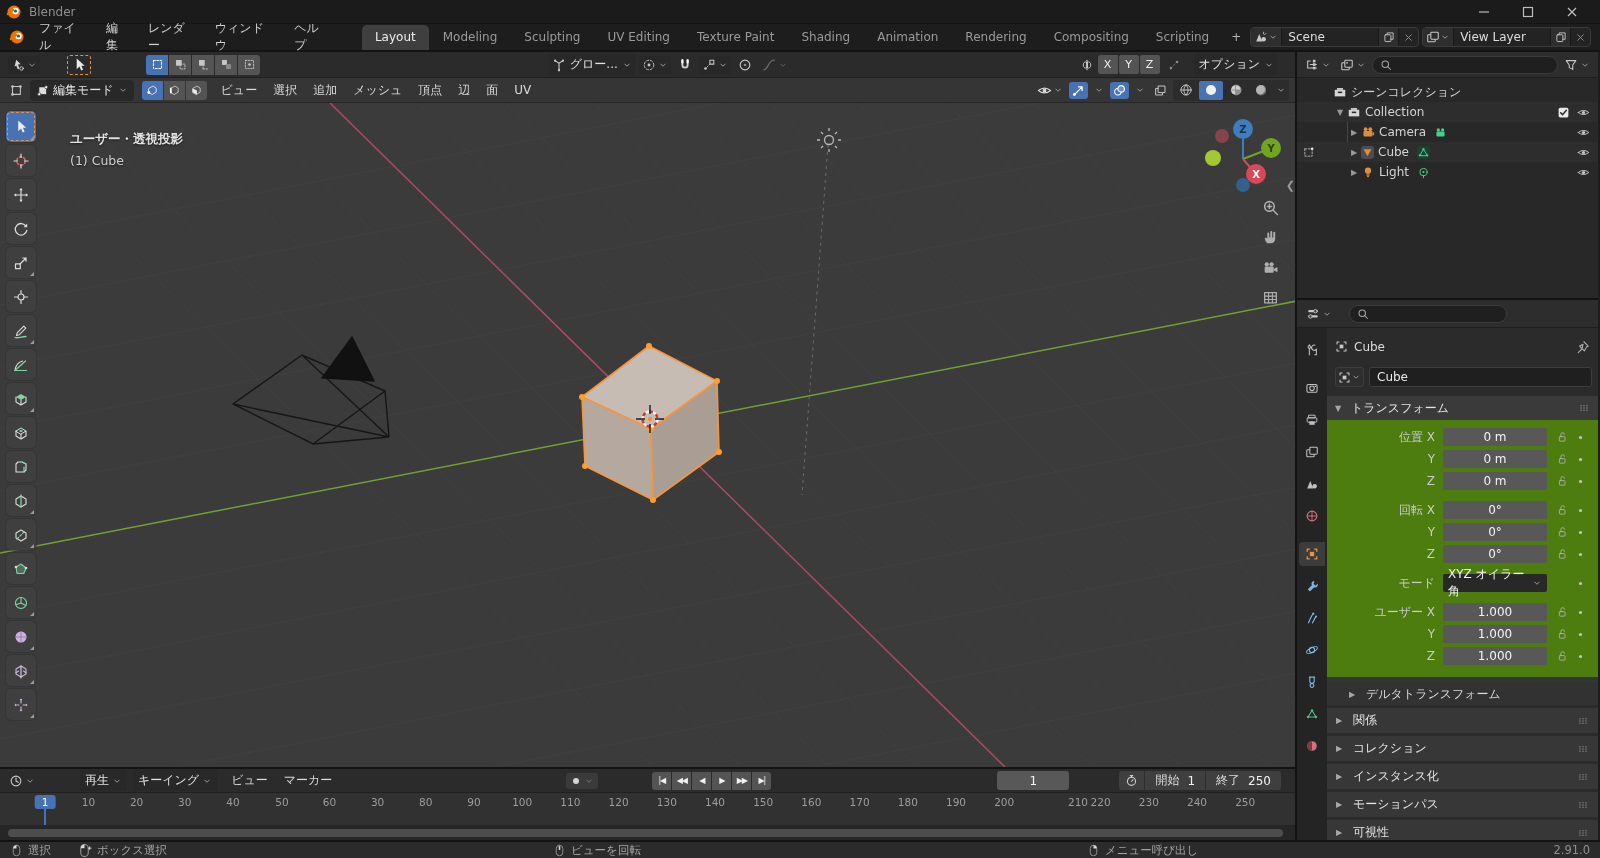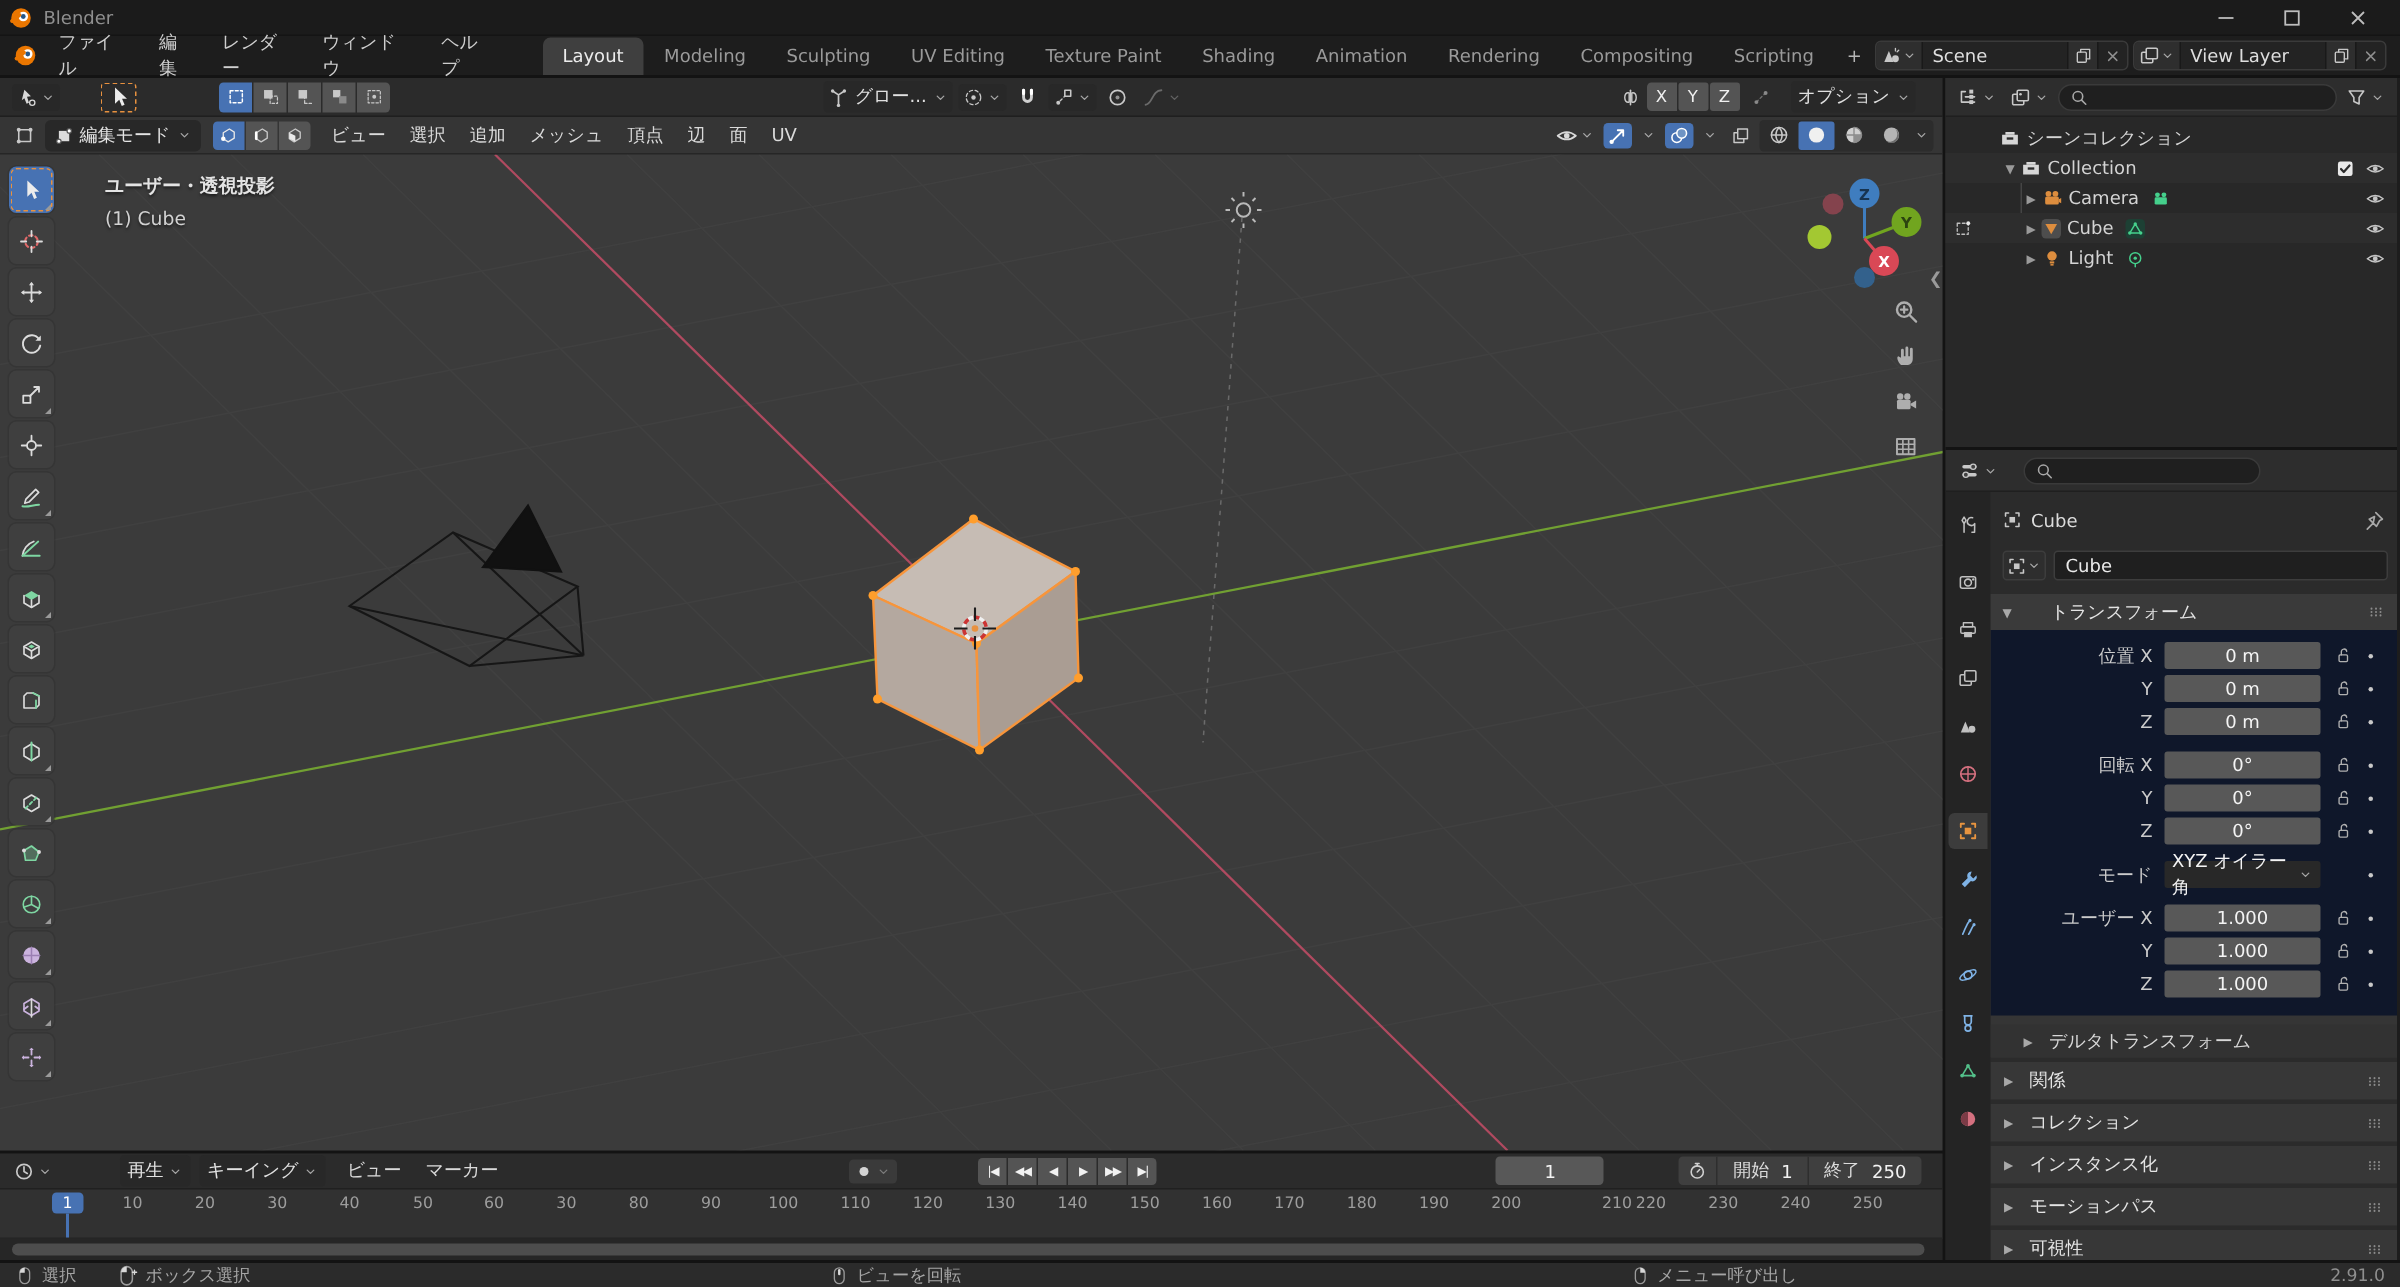--- a/index.html
+++ b/index.html
@@ -62,21 +62,21 @@
 .shading-group{display:flex;gap:1px;background:#2c2c2c;border-radius:3px;padding:1px;}
 .shade-btn{width:24px;height:19px;display:flex;align-items:center;justify-content:center;border-radius:2px;}
 .shade-btn.active{background:#4772b3;}
 
 .viewport{flex:1;position:relative;background:#3b3b3b;overflow:hidden;}
 .vp-scene{position:absolute;inset:0;}
 .vp-toolbar{position:absolute;left:6px;top:8px;display:flex;flex-direction:column;gap:3px;z-index:5;}
 .tool-btn{width:30px;height:31px;background:#3f3f3f;border-radius:5px;display:flex;align-items:center;justify-content:center;position:relative;box-shadow:0 0 0 1px #30303080;}
 .tool-btn.active{background:#4772b3;outline:1.5px dashed #e8913f;outline-offset:-2px;}
 .tool-btn.sub::after{content:"";position:absolute;right:2px;bottom:2px;border-left:4px solid transparent;border-bottom:4px solid #9a9a9a;}
-.vp-overlay-text{position:absolute;left:70px;top:13px;z-index:4;text-shadow:0 1px 2px rgba(0,0,0,.55);}
+.vp-overlay-text{position:absolute;left:70px;top:28px;z-index:4;text-shadow:0 1px 2px rgba(0,0,0,.55);}
 .vp-overlay-text .l1{color:#e3e3e3;font-weight:bold;font-size:12.5px;}
 .vp-overlay-text .l2{color:#d2d2d2;margin-top:5px;font-size:12.5px;}
 .nav-gizmo{position:absolute;right:12px;top:14px;z-index:5;}
 .nav-icons{position:absolute;right:16px;top:96px;z-index:5;display:flex;flex-direction:column;gap:13px;align-items:center;}
 .nav-icons .icon{opacity:.85;}
 .vp-collapse{position:absolute;right:0px;top:76px;color:#9a9a9a;font-size:11px;z-index:5;}
 
 .timeline{height:73px;display:flex;flex-direction:column;border-top:2px solid #131313;}
 .tl-header{height:25px;background:#2b2b2b;display:flex;align-items:center;padding:0 6px;border-bottom:1px solid #202020;gap:40px;}
 .tl-menus{display:flex;align-items:center;margin-left:2px;}
@@ -120,24 +120,24 @@
 .ptab.active{background:#3c3c3c;}
 .ptab.gap{margin-top:6px;}
 .pr-main{flex:1;background:#2b2b2b;overflow:hidden;padding-top:6px;}
 .crumb-row{height:25px;display:flex;align-items:center;padding:0 8px;gap:6px;}
 .crumb-label{color:#dcdcdc;}
 .name-row{height:24px;display:flex;align-items:center;padding:0 6px 0 8px;gap:5px;margin-top:6px;}
 .name-iconbtn{display:flex;align-items:center;background:#2e2e2e;border:1px solid #3d3d3d;border-radius:3px;height:20px;padding:0 2px;}
 .name-field{flex:1;height:20px;background:#1f1f1f;border:1px solid #3d3d3d;border-radius:3px;color:#eaeaea;display:flex;align-items:center;padding:0 7px;}
 .panel-block{background:#353535;margin-top:7px;}
 .panel-header{height:24px;display:flex;align-items:center;padding:0 8px;background:#3a3a3a;}
-.panel-title{color:#e4e4e4;margin-left:22px;white-space:nowrap;}
+.panel-title{color:#e4e4e4;margin-left:6px;white-space:nowrap;}
 .panel-exp{color:#a8a8a8;font-size:8px;width:10px;}
 .grip{margin-left:auto;opacity:.55;}
-.panel-body{padding:7px 6px 9px 0;background:#0f172a;}
+.panel-body{padding:7px 6px 9px 0;background:#4d7c0f;}
 .prow{height:20px;display:flex;align-items:center;margin-bottom:2px;}
 .prow.gap{margin-top:9px;}
 .plabel{width:116px;text-align:right;padding-right:8px;color:#cbcbcb;white-space:nowrap;}
 .pfield{width:104px;height:18px;background:#585858;border-radius:2px;color:#f4f4f4;display:flex;align-items:center;justify-content:center;}
 .pfield.dd{background:#282828;justify-content:space-between;padding:0 5px;}
 .prow .lockslot{width:20px;display:flex;justify-content:center;margin-left:5px;}
 .prow .dotslot{width:16px;display:flex;justify-content:center;}
 .subpanel-row{height:22px;display:flex;align-items:center;padding-left:22px;margin-top:6px;color:#d8d8d8;gap:7px;background:#323232;}
 .cpanel{height:25px;display:flex;align-items:center;padding:0 9px;background:#373737;margin-top:3px;}
 .cpanel .panel-title{margin-left:7px;}

